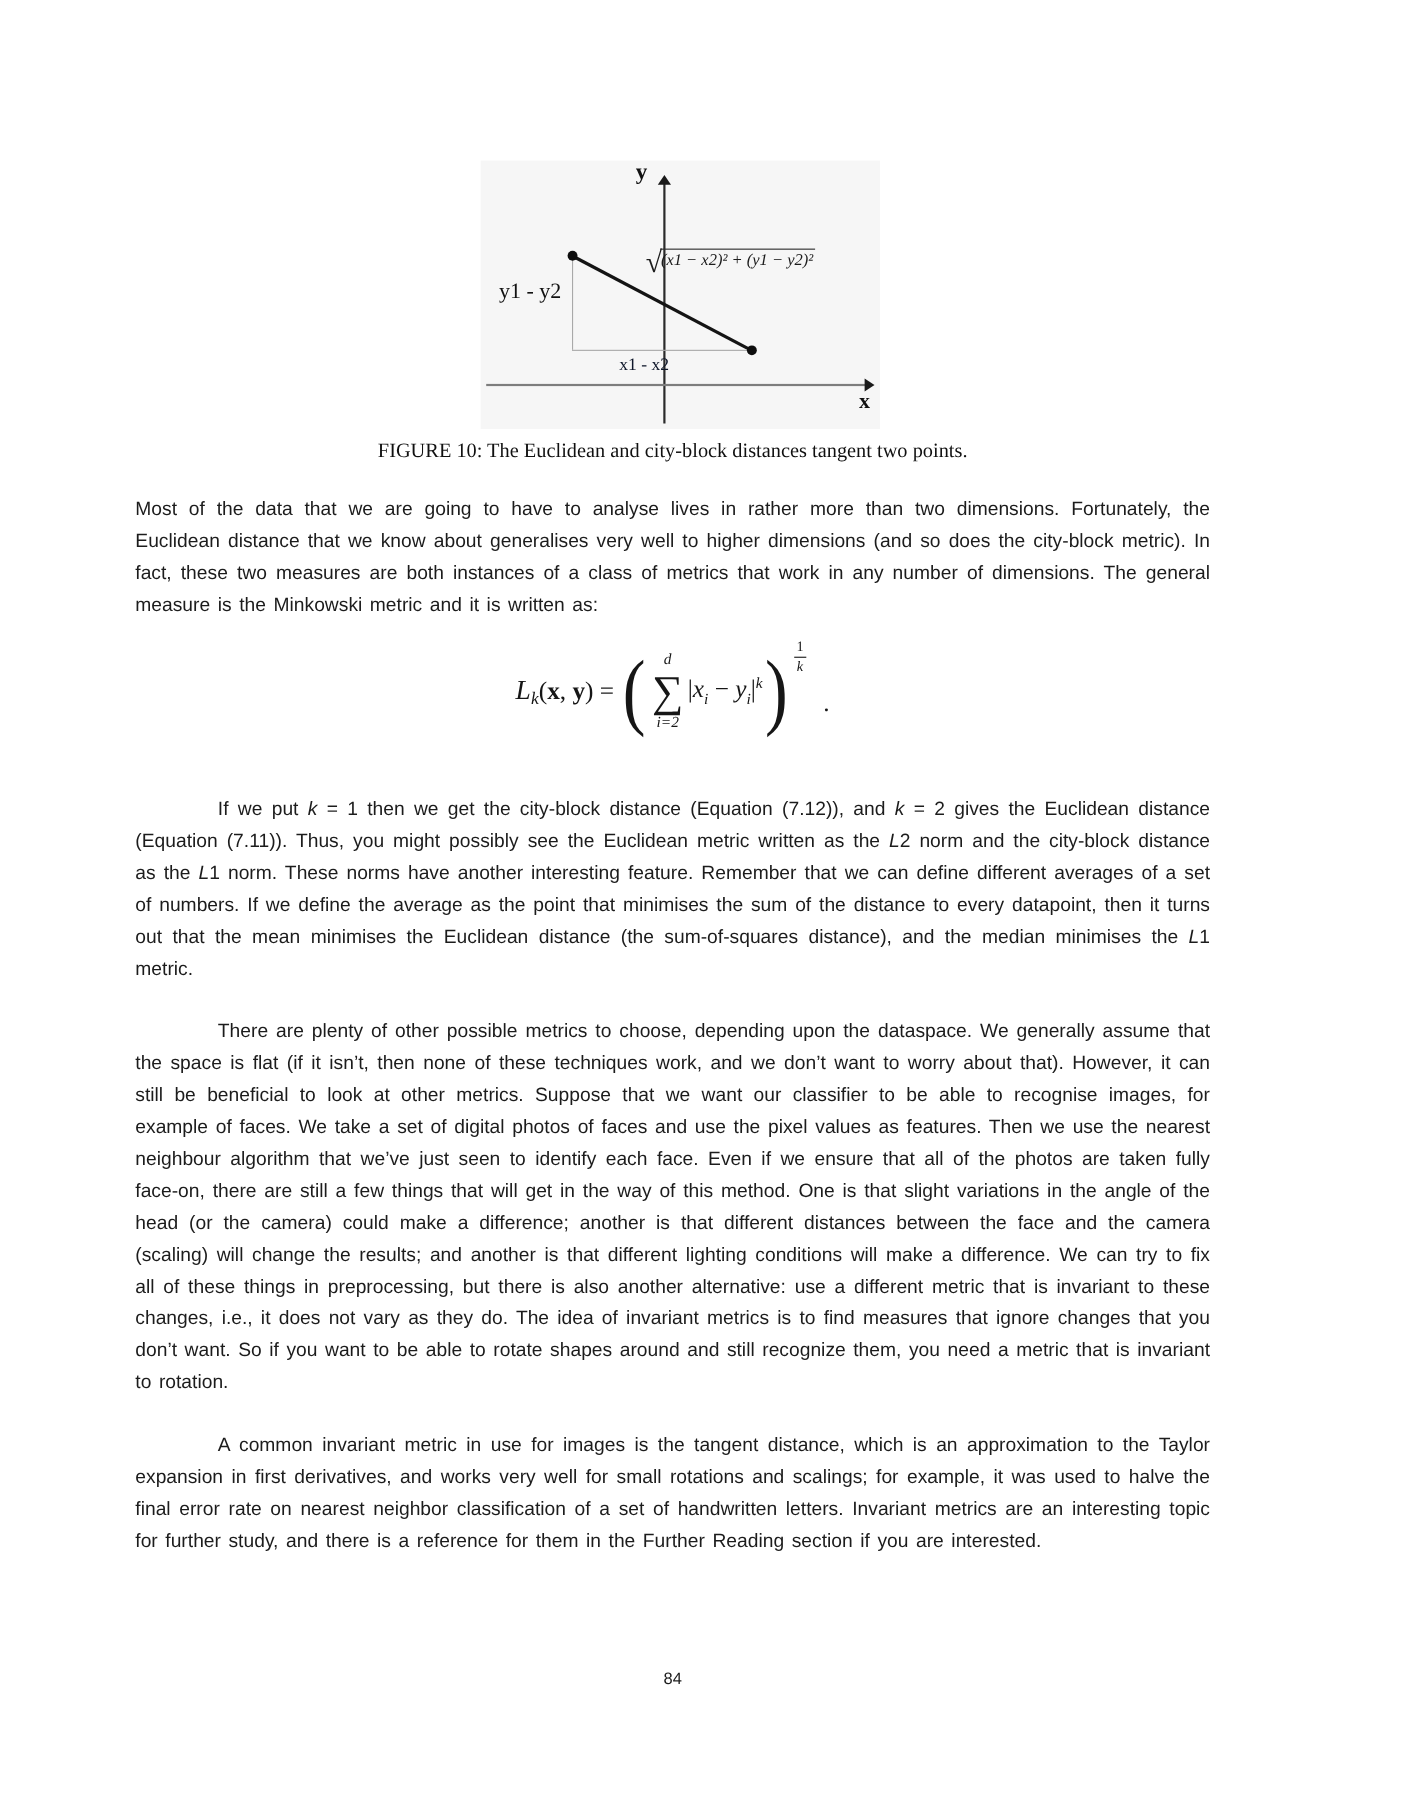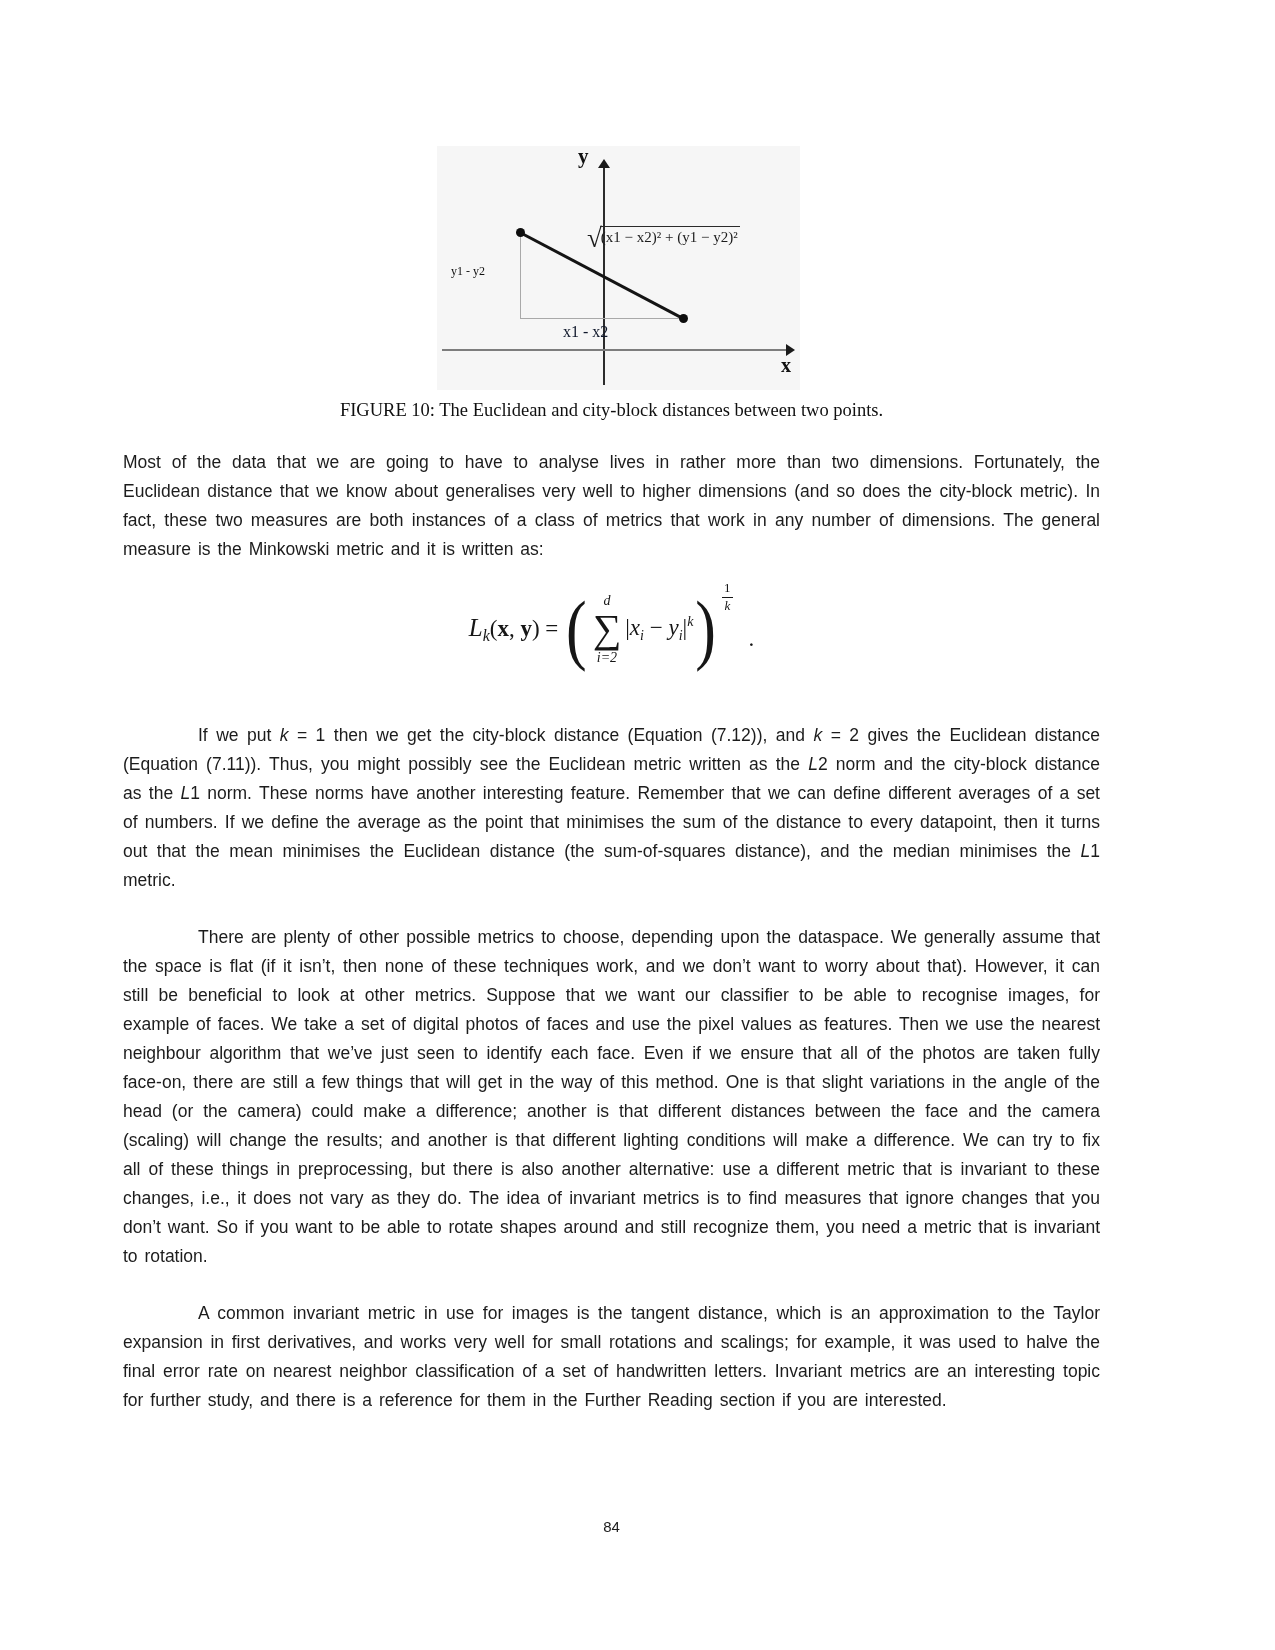--- a/index.html
+++ b/index.html
@@ -26,26 +26,26 @@
     border-top:6px solid transparent;border-bottom:6px solid transparent;
     border-left:9px solid #1a1a1a;}
   .x-label{left:344px;top:208px;font-size:20px;font-weight:bold;color:#111;}
   .pt{width:9px;height:9px;border-radius:50%;background:#0d0d0d;}
   .pt-a{left:79px;top:82px;}
   .pt-b{left:242px;top:168px;}
   .diag{left:83px;top:85px;width:184px;height:3px;background:#141414;
     transform:rotate(27.8deg);transform-origin:0 50%;}
   .v-side{left:83px;top:87px;width:1px;height:85px;background:#a9a9a9;}
   .h-side{left:83px;top:172px;width:163px;height:1px;background:#a9a9a9;}
-  .side-y{left:14px;top:118px;width:62px;font-size:12px;color:#111;text-align:left;}
+  .side-y{left:14px;top:108px;width:62px;font-size:20px;color:#111;text-align:center;}
   .side-x{left:126px;top:177px;font-size:16px;color:#0f172a;}
   .root{left:150px;top:80px;display:inline-flex;align-items:flex-start;color:#1c1c1c;}
   .root .radical{position:static;font-size:27px;line-height:24px;margin-right:-2px;}
   .root .radicand{position:static;border-top:1.6px solid #2a2a2a;
-    font-size:15px;padding:2px 2px 0 1px;white-space:nowrap;}
+    font-size:15px;font-style:italic;padding:2px 2px 0 1px;white-space:nowrap;}
 
   .caption{
     position:absolute;left:123px;top:400px;width:977px;
     text-align:center;font-size:18.5px;color:#101010;
   }
 
   
   .content{position:absolute;left:123px;top:448px;width:977px;}
   .content p{
     margin:0 0 28px 0;font-size:17.5px;line-height:29px;
@@ -107,21 +107,21 @@
     <div class="pt pt-b"></div>
 
     <span class="side-y serif">y1 - y2</span>
     <span class="side-x serif">x1 - x2</span>
     <span class="root serif">
         <span class="radical">√</span>
         <span class="radicand">(x1 − x2)² + (y1 − y2)²</span>
       </span>
   </div>
 
-  <div class="caption serif">FIGURE 10: The Euclidean and city-block distances between two points.</div>
+  <div class="caption serif">FIGURE 10: The Euclidean and city-block distances tangent two points.</div>
 
   <div class="content">
 
     <p class="first">Most of the data that we are going to have to analyse lives in rather more than two dimensions. Fortunately, the Euclidean distance that we know about generalises very well to higher dimensions (and so does the city-block metric). In fact, these two measures are both instances of a class of metrics that work in any number of dimensions. The general measure is the Minkowski metric and it is written as:</p>
 
     <div class="equation">
       <span class="lhs"><span class="fn">L</span><span class="fn-sub">k</span><span>(</span><span class="bd">x</span><span>, </span><span class="bd">y</span><span>) = </span></span>
       <span class="bigparen">(</span>
       <span class="sum">
         <span class="sum-top">d</span>

